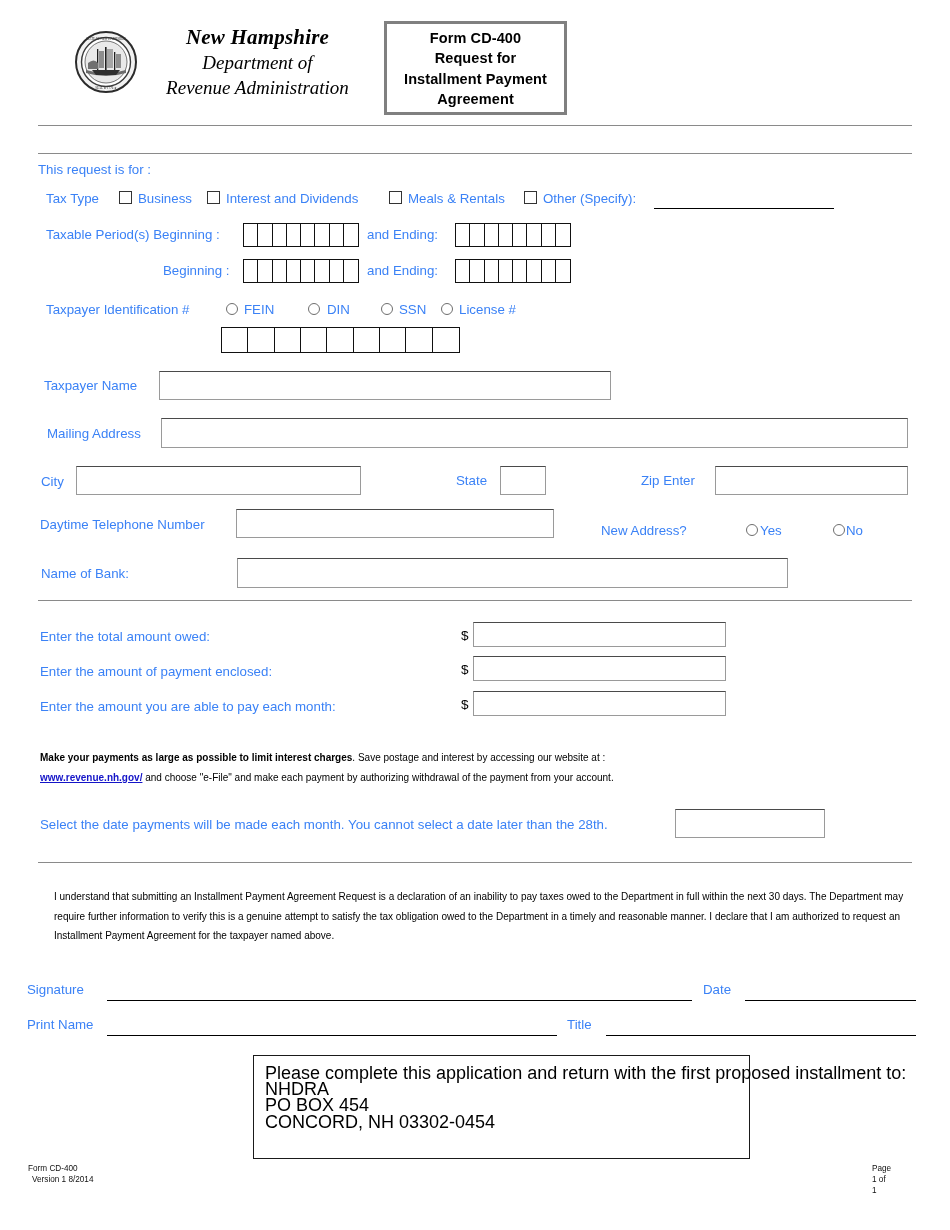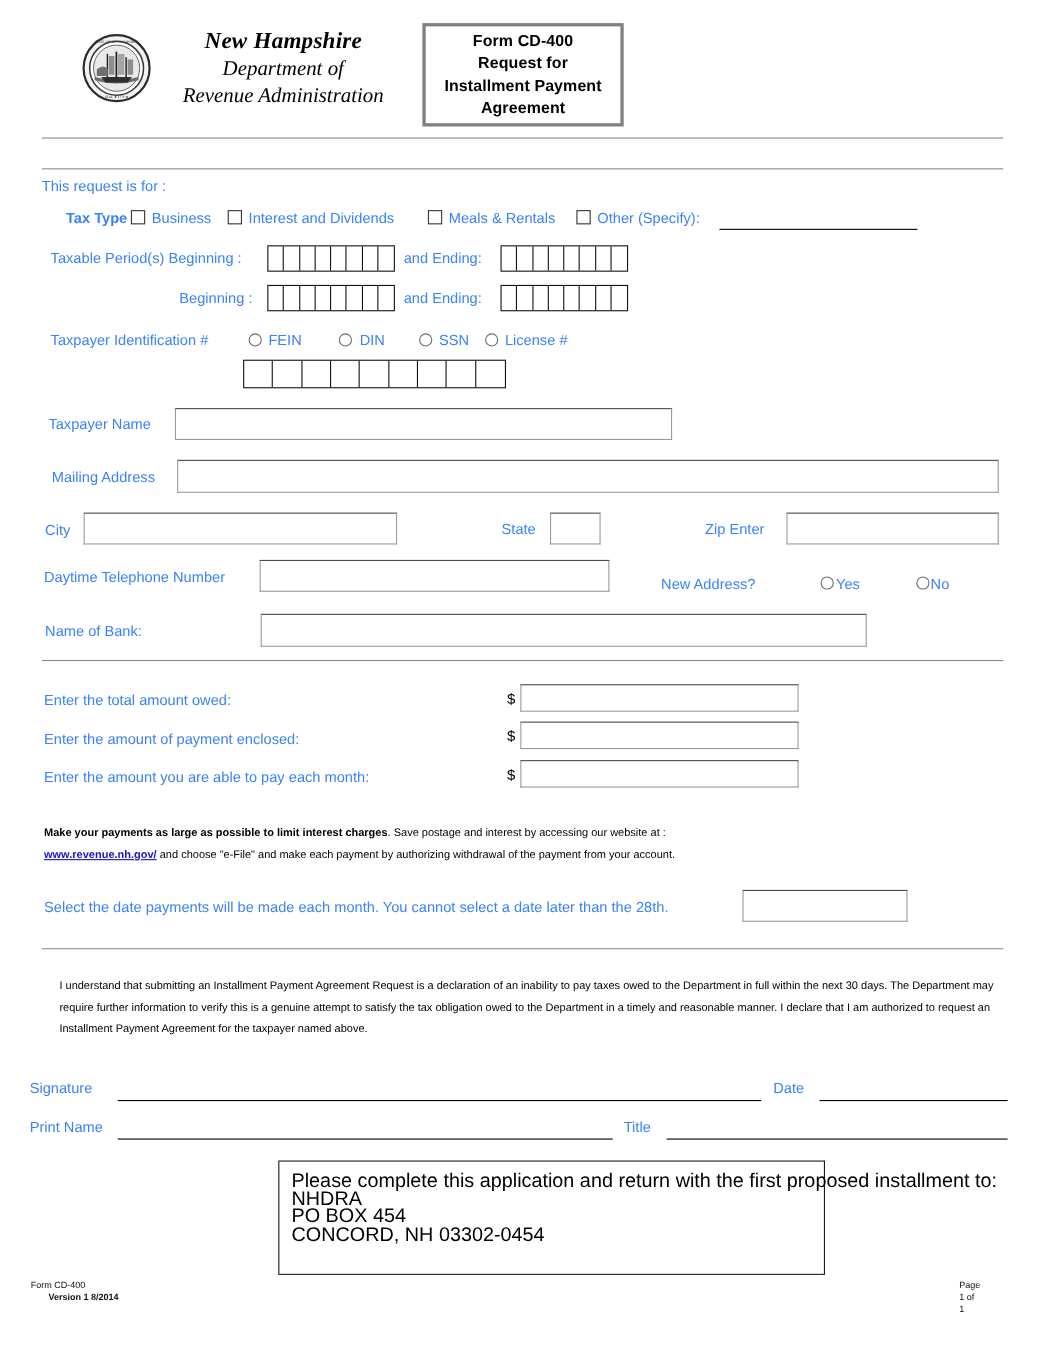--- a/index.html
+++ b/index.html
@@ -142,21 +142,21 @@
       <div>Installment Payment</div>
       <div>Agreement</div>
     </div>
   </div>
 
   <div class="rule" style="top:125px;"></div>
   <div class="rule" style="top:153px;"></div>
 
   <div class="lbl" style="left:38px; top:162px;">This request is for :</div>
 
-  <div class="lbl" style="left:60px; top:191px;font-weight:bold;">Tax Type</div>
+  <div class="lbl" style="left:46px; top:191px;">Tax Type</div>
 
   <div class="cbx" style="left:119px; top:191px;"></div>
   <div class="lbl" style="left:138px; top:191px;">Business</div>
 
   <div class="cbx" style="left:207px; top:191px;"></div>
   <div class="lbl" style="left:226px; top:191px;">Interest and Dividends</div>
 
   <div class="cbx" style="left:389px; top:191px;"></div>
   <div class="lbl" style="left:408px; top:191px;">Meals &amp; Rentals</div>
 
@@ -303,16 +303,16 @@
   <div class="uline" style="left:606px; top:1035px; width:310px;"></div>
 
   <div class="mailbox">
     <div>Please complete this application and return with the first proposed installment to:</div>
     <div>NHDRA</div>
     <div>PO BOX 454</div>
     <div>CONCORD, NH 03302-0454</div>
   </div>
 
   <div class="footer" style="left:28px; top:1163px;">Form CD-400</div>
-  <div class="footer" style="left:44px; top:1174px;font-weight:bold;">Version 1 8/2014</div>
+  <div class="footer" style="left:32px; top:1174px;">Version 1 8/2014</div>
   <div class="footer" style="left:872px; top:1163px;">Page 1 of 1</div>
 
 </div>
 
 </body></html>

